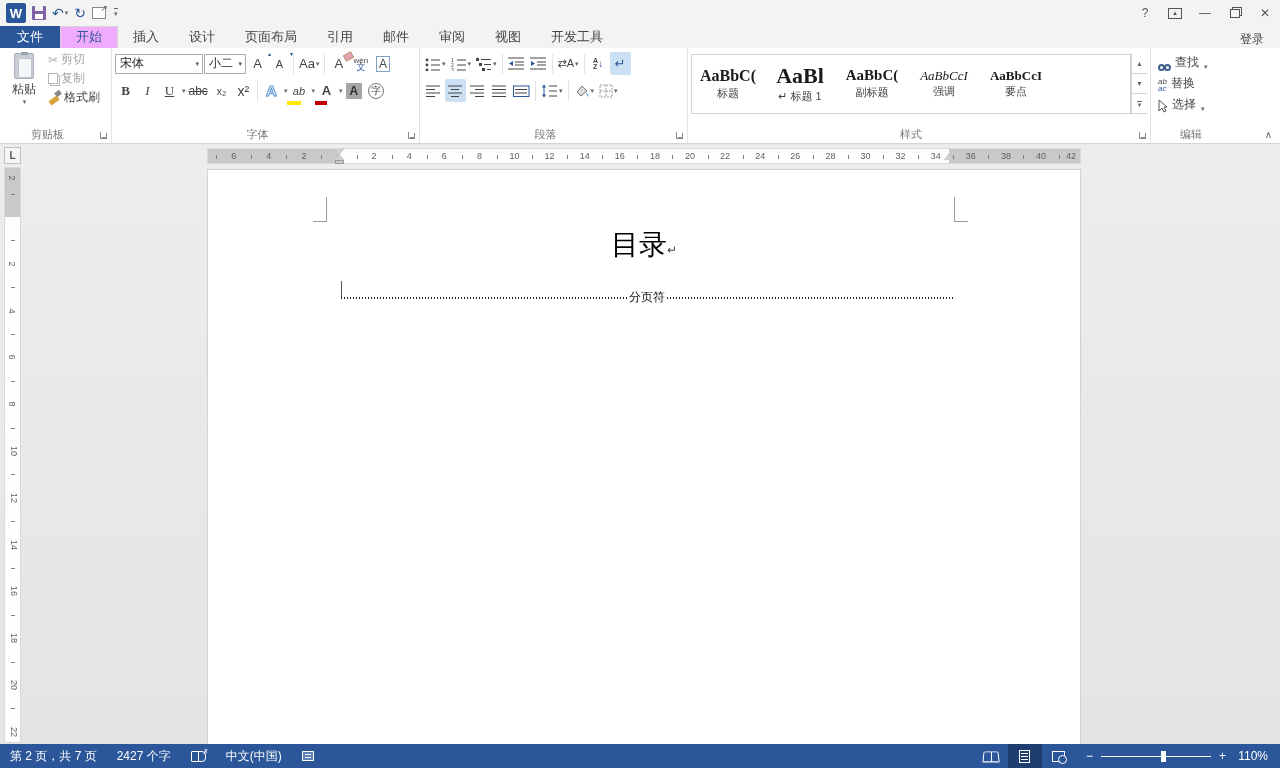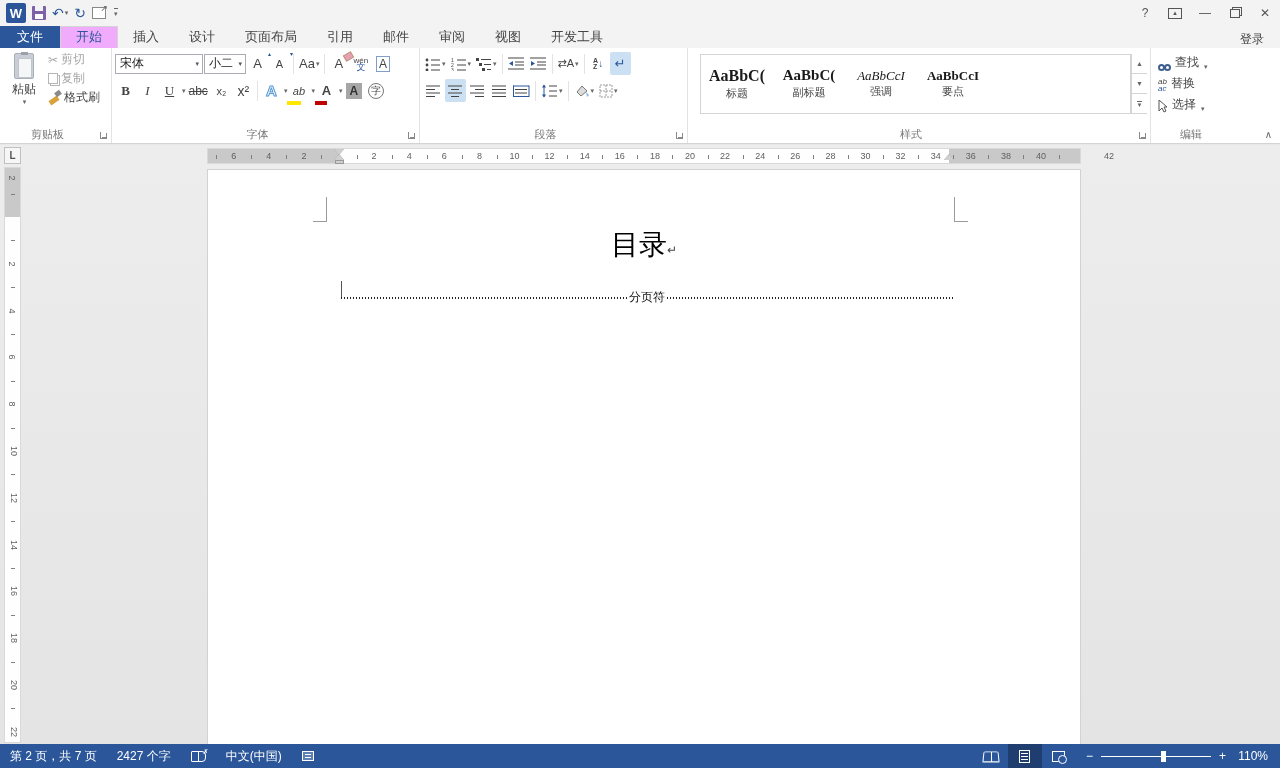--- a/index.html
+++ b/index.html
@@ -482,25 +482,29 @@
             <line x1="7" y1="1" x2="7" y2="13" stroke="#999" stroke-dasharray="2 1"></line>
           </svg>
           <span class="dd">▾</span>
         </span>
     </div>
     <div class="grp-label">段落</div>
     <span class="dlg"></span>
   </div>
 
   <div class="grp" style="width:463px;padding-top:6px;">
-    <div style="display:flex;margin-left:9px;">
+    <div style="display:flex;">
       <div class="sgallery" id="stylegallery" style="flex:1;">
           <div class="sitem">
             <div class="sample" style="font-size: 16px; font-weight: bold;">AaBbC(</div>
             <div class="slabel">标题</div>
+          </div>
+          <div class="sitem">
+            <div class="sample" style="font-size: 22px; font-weight: bold;">AaBl</div>
+            <div class="slabel">↵ 标题 1</div>
           </div>
           <div class="sitem">
             <div class="sample" style="font-size: 15px; font-weight: bold;">AaBbC(</div>
             <div class="slabel">副标题</div>
           </div>
           <div class="sitem">
             <div class="sample" style="font-size: 13px; font-weight: normal; font-style: italic;">AaBbCcI</div>
             <div class="slabel">强调</div>
           </div>
           <div class="sitem">
@@ -573,21 +577,21 @@
       <span class="num" style="left: 517.1px;">22</span>
       <span class="num" style="left: 552.2px;">24</span>
       <span class="num" style="left: 587.3px;">26</span>
       <span class="num" style="left: 622.4px;">28</span>
       <span class="num" style="left: 657.5px;">30</span>
       <span class="num" style="left: 692.6px;">32</span>
       <span class="num" style="left: 727.7px;">34</span>
       <span class="num" style="left: 762.8px;">36</span>
       <span class="num" style="left: 797.9px;">38</span>
       <span class="num" style="left: 833px;">40</span>
-      <span class="num" style="left: 901px;">42</span>
+      <span class="num" style="left: 863px;">42</span>
       <span class="tick" style="left: 8.15px;"></span>
       <span class="tick" style="left: 43.25px;"></span>
       <span class="tick" style="left: 78.35px;"></span>
       <span class="tick" style="left: 113.45px;"></span>
       <span class="tick" style="left: 148.55px;"></span>
       <span class="tick" style="left: 183.65px;"></span>
       <span class="tick" style="left: 218.75px;"></span>
       <span class="tick" style="left: 253.85px;"></span>
       <span class="tick" style="left: 288.95px;"></span>
       <span class="tick" style="left: 324.05px;"></span>

